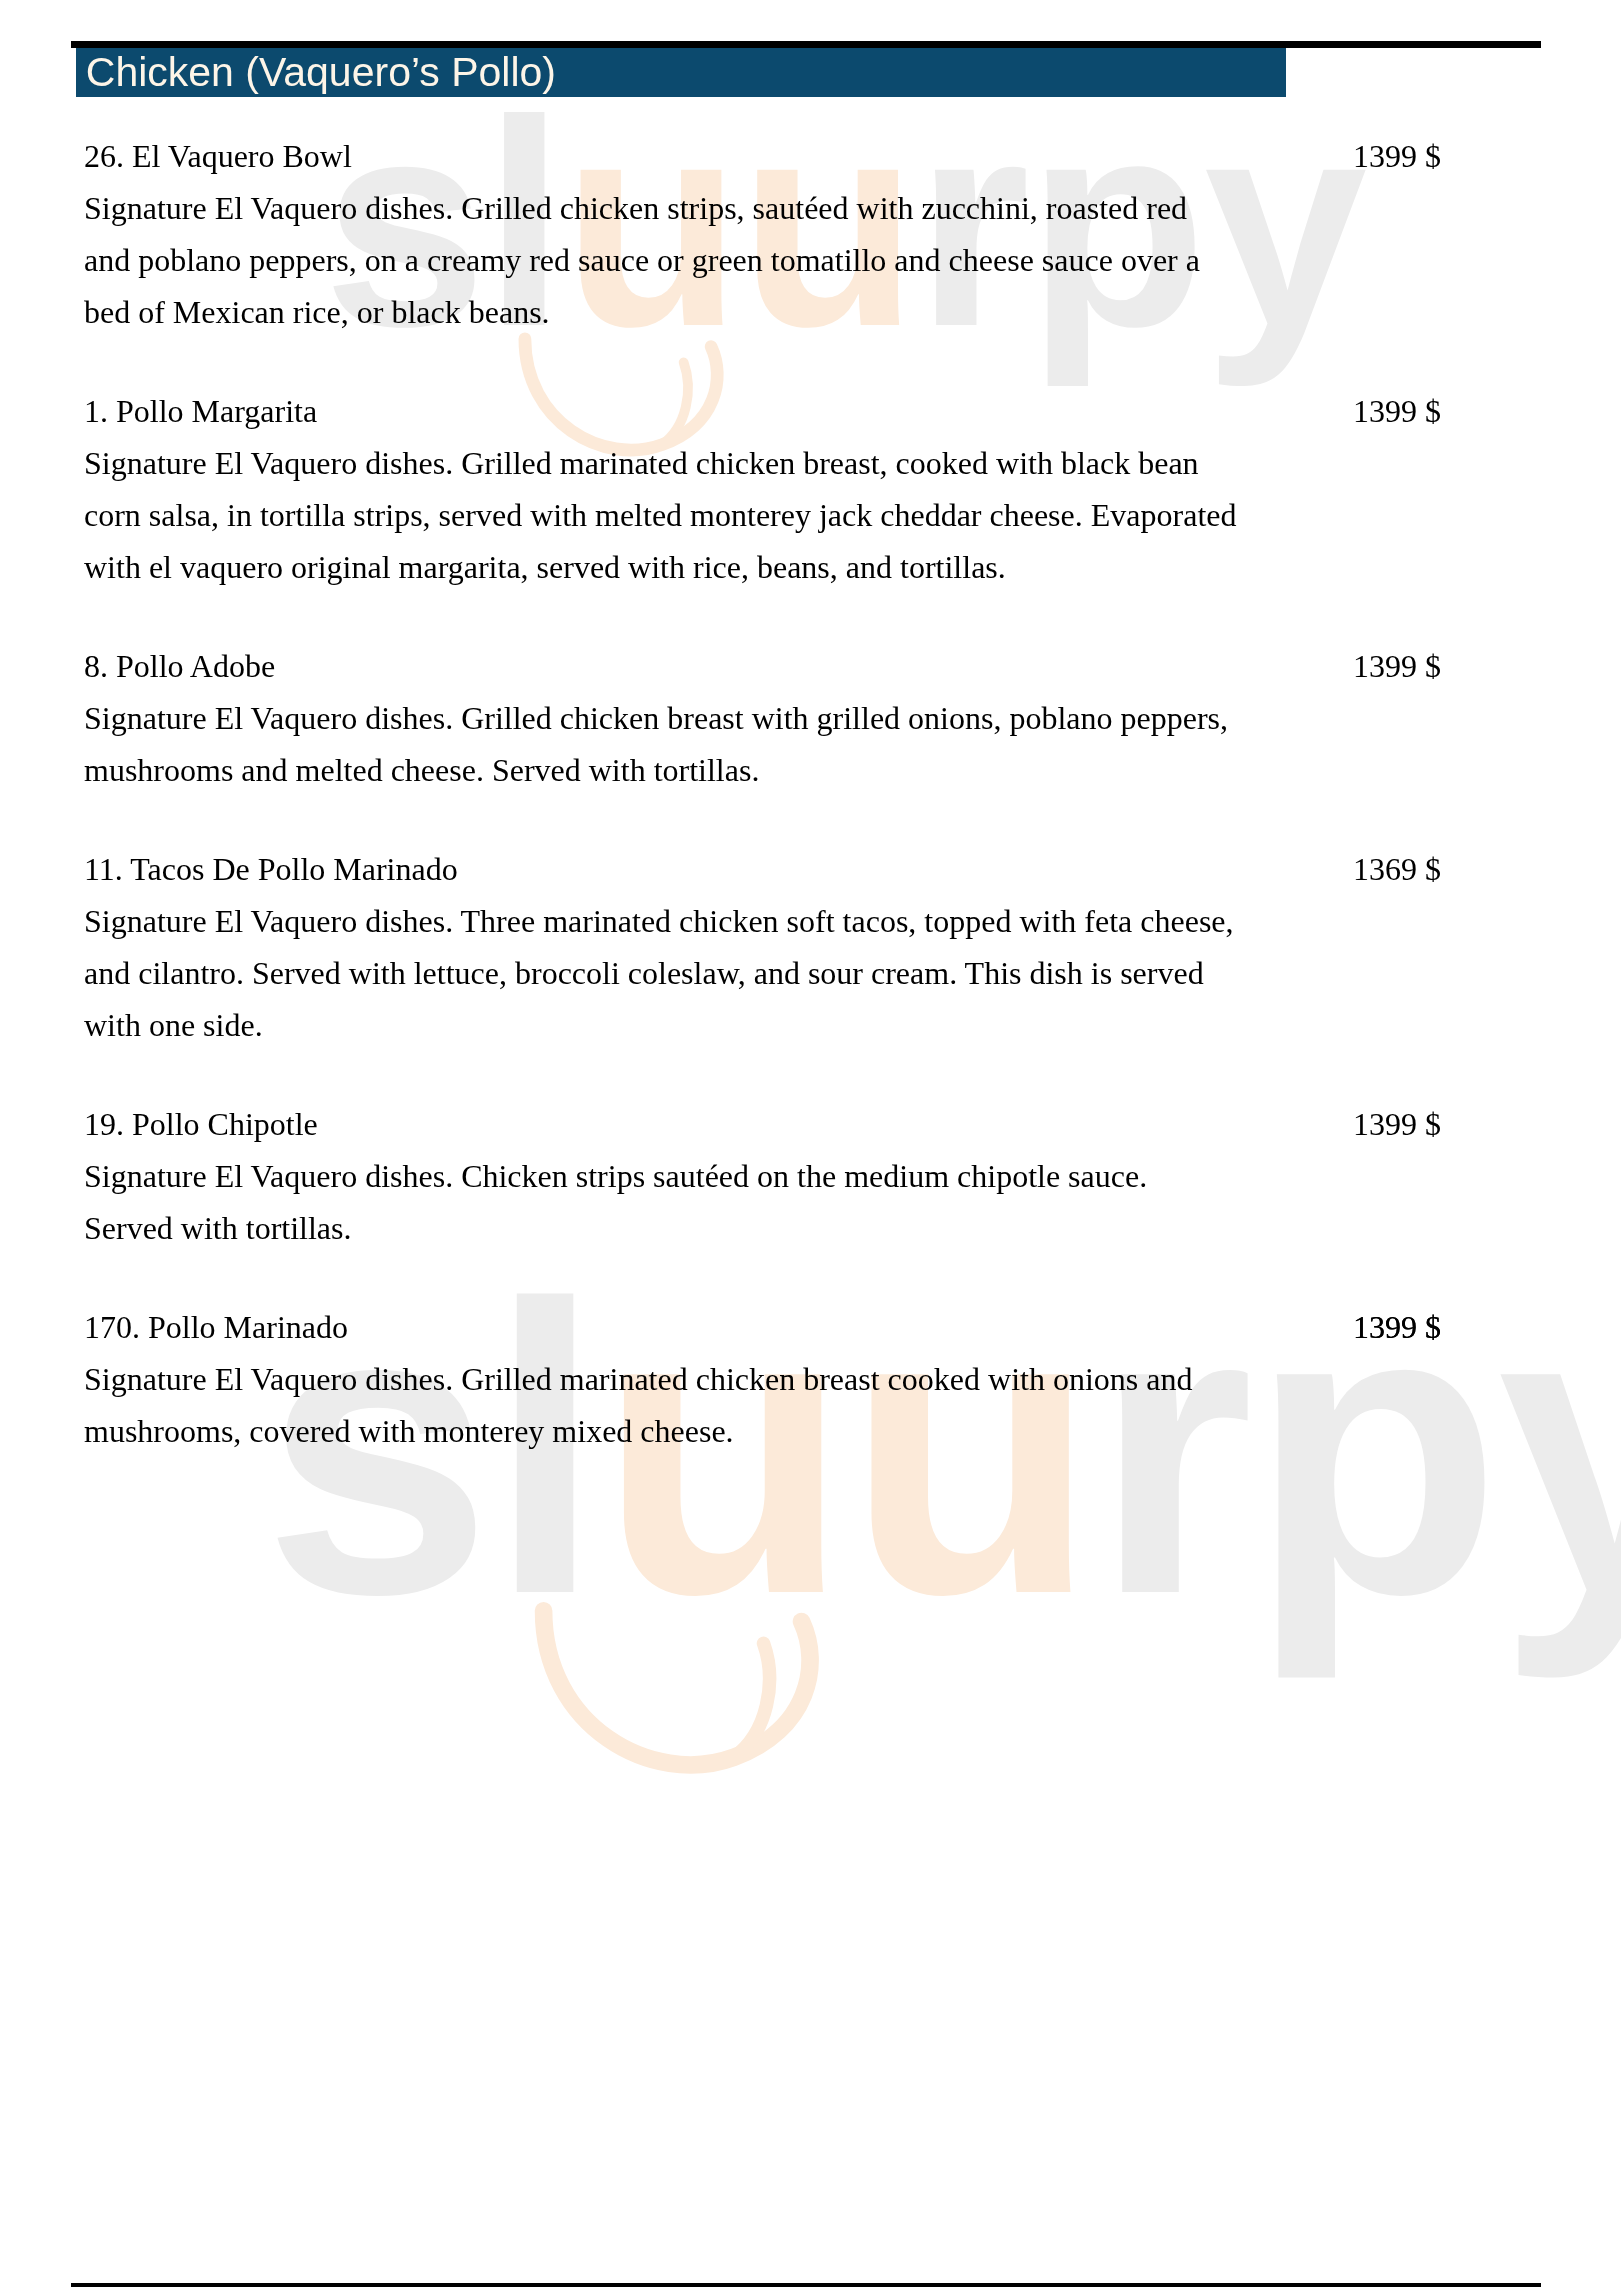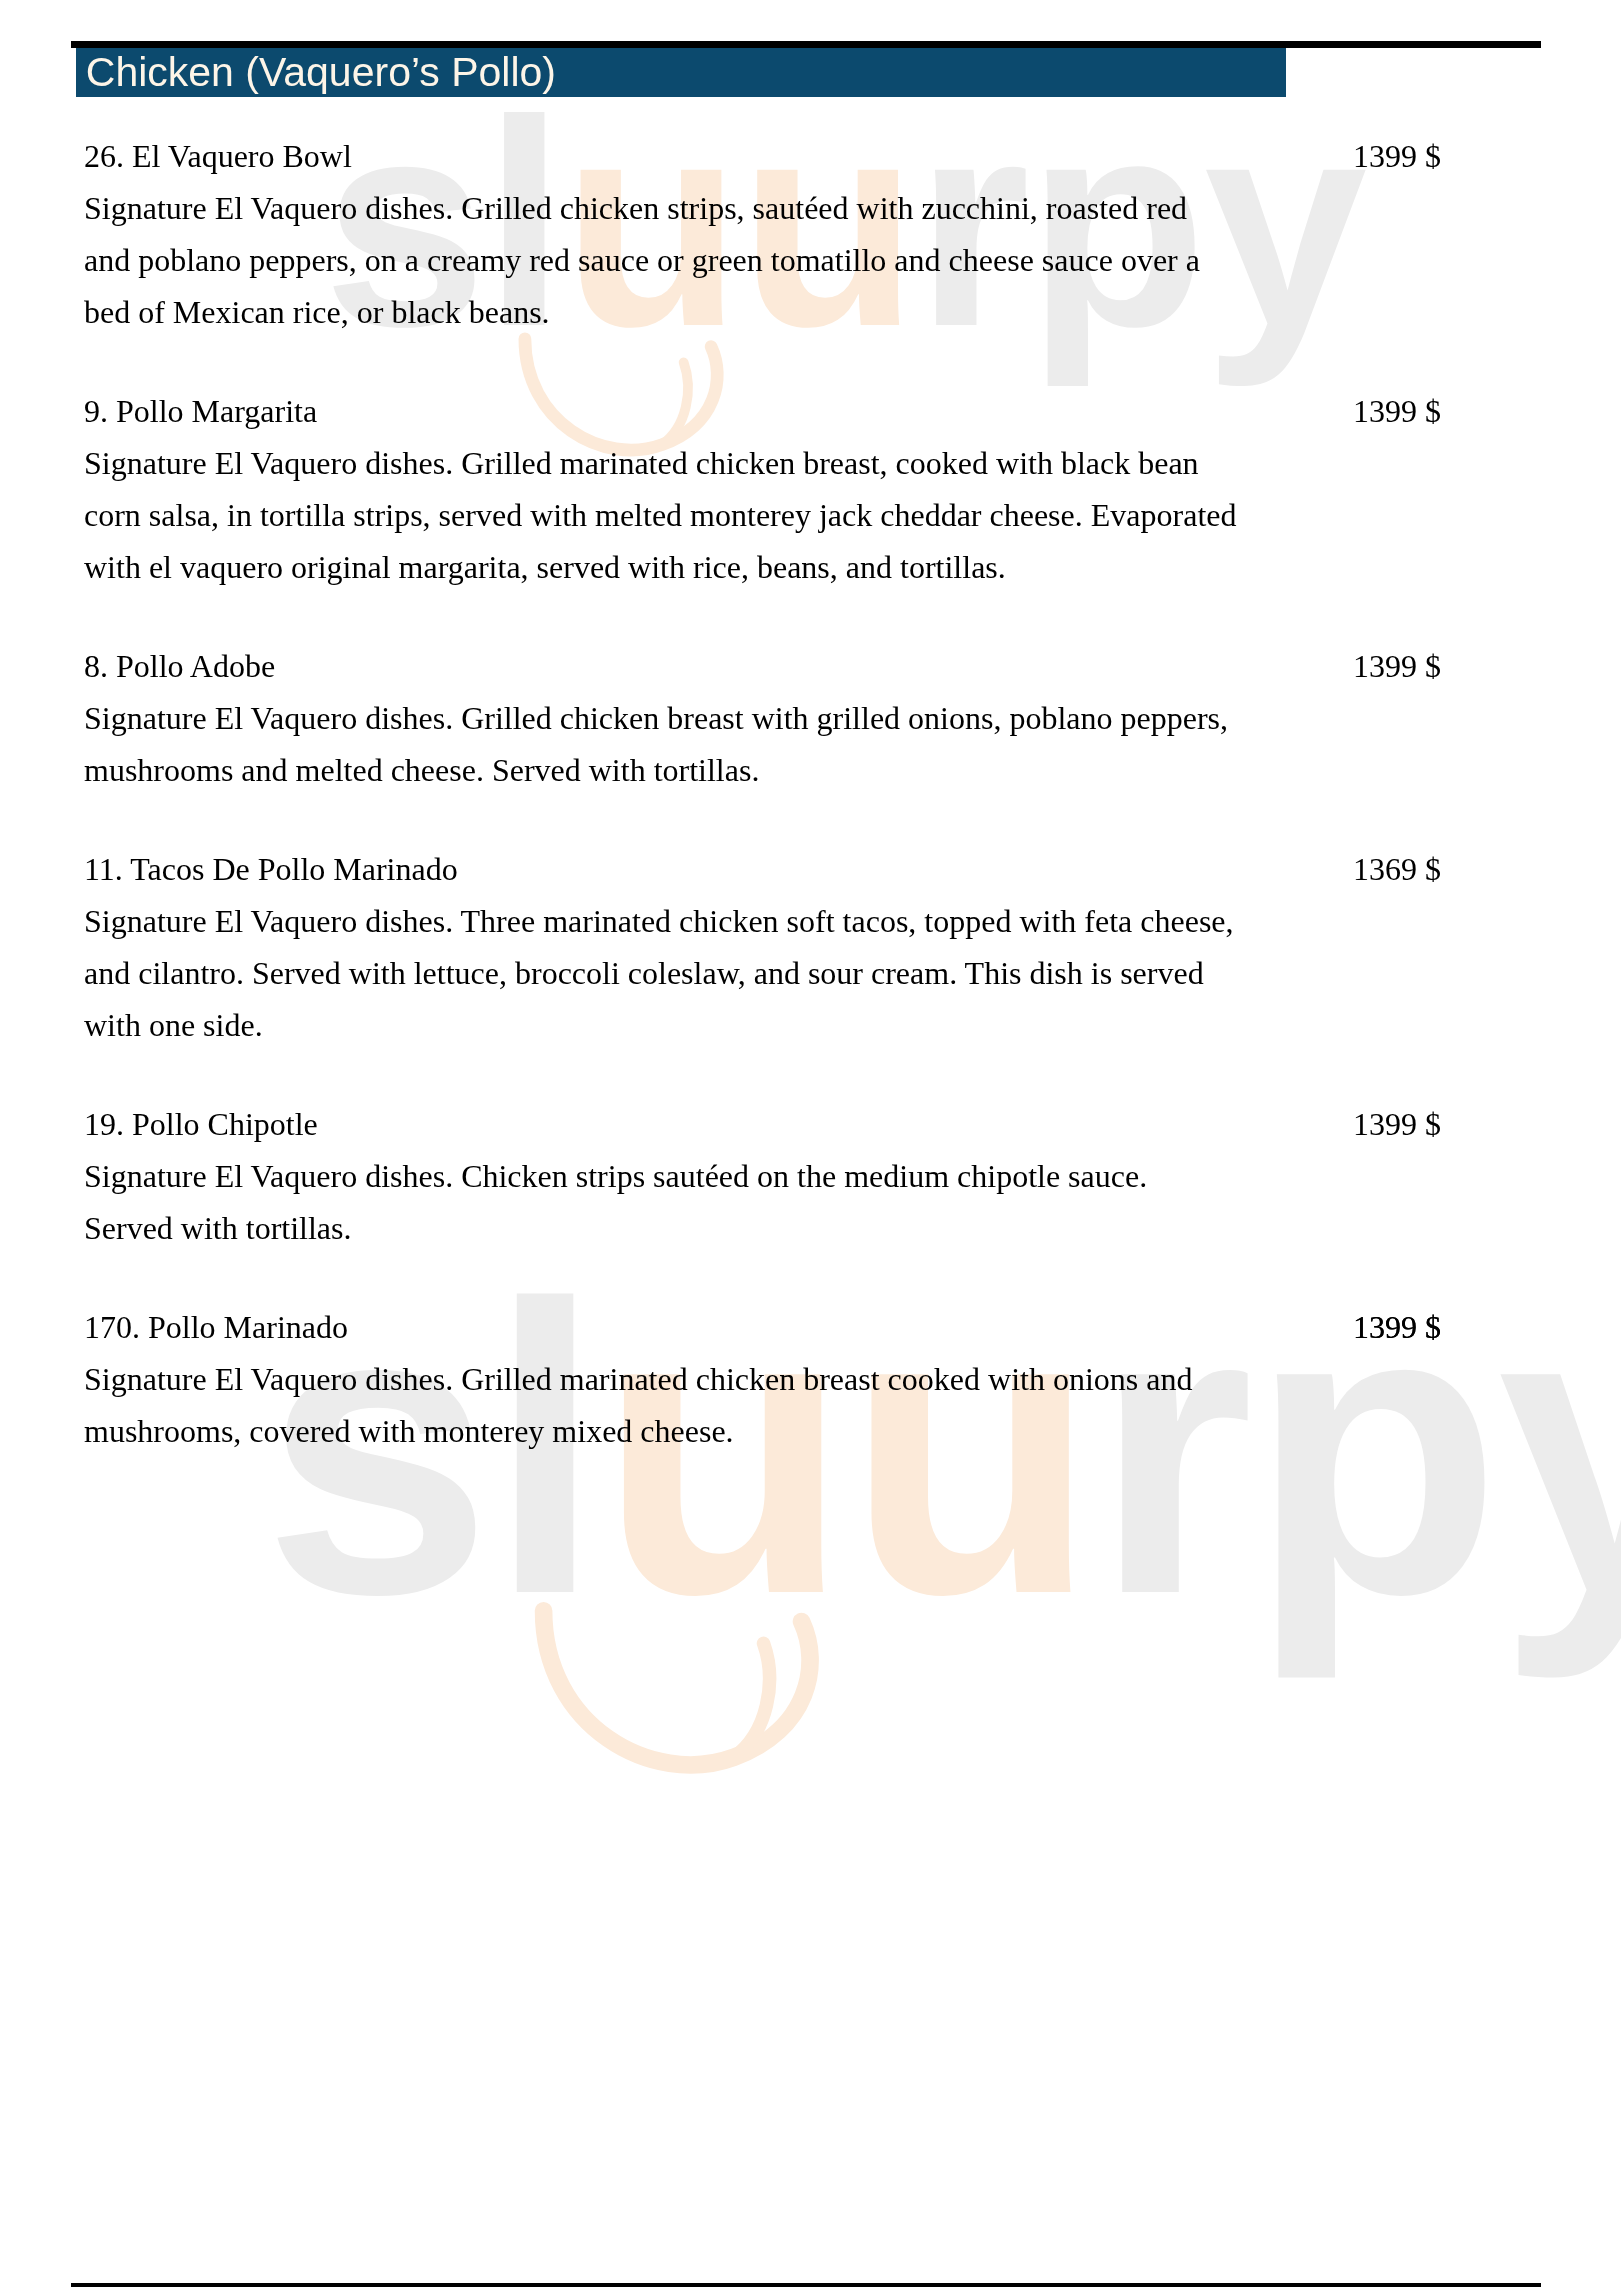--- a/index.html
+++ b/index.html
@@ -166,21 +166,21 @@
     <div class="menu-item">
       <div class="item-body">
         <div class="item-name">26. El Vaquero Bowl</div>
         <div class="item-desc">Signature El Vaquero dishes. Grilled chicken strips, sautéed with zucchini, roasted red and poblano peppers, on a creamy red sauce or green tomatillo and cheese sauce over a bed of Mexican rice, or black beans.</div>
       </div>
       <div class="item-price">1399 $</div>
     </div>
 
     <div class="menu-item">
       <div class="item-body">
-        <div class="item-name">9. Pollo Margarita</div>
+        <div class="item-name">1. Pollo Margarita</div>
         <div class="item-desc">Signature El Vaquero dishes. Grilled marinated chicken breast, cooked with black bean corn salsa, in tortilla strips, served with melted monterey jack cheddar cheese. Evaporated with el vaquero original margarita, served with rice, beans, and tortillas.</div>
       </div>
       <div class="item-price">1399 $</div>
     </div>
 
     <div class="menu-item">
       <div class="item-body">
         <div class="item-name">8. Pollo Adobe</div>
         <div class="item-desc">Signature El Vaquero dishes. Grilled chicken breast with grilled onions, poblano peppers, mushrooms and melted cheese. Served with tortillas.</div>
       </div>

